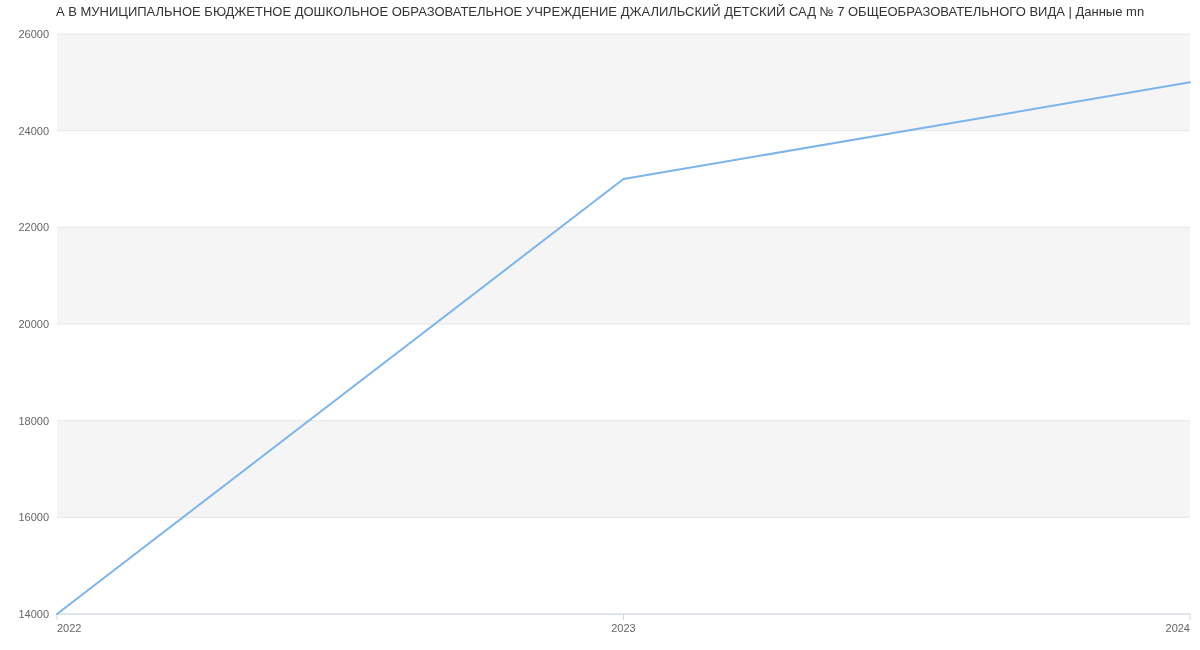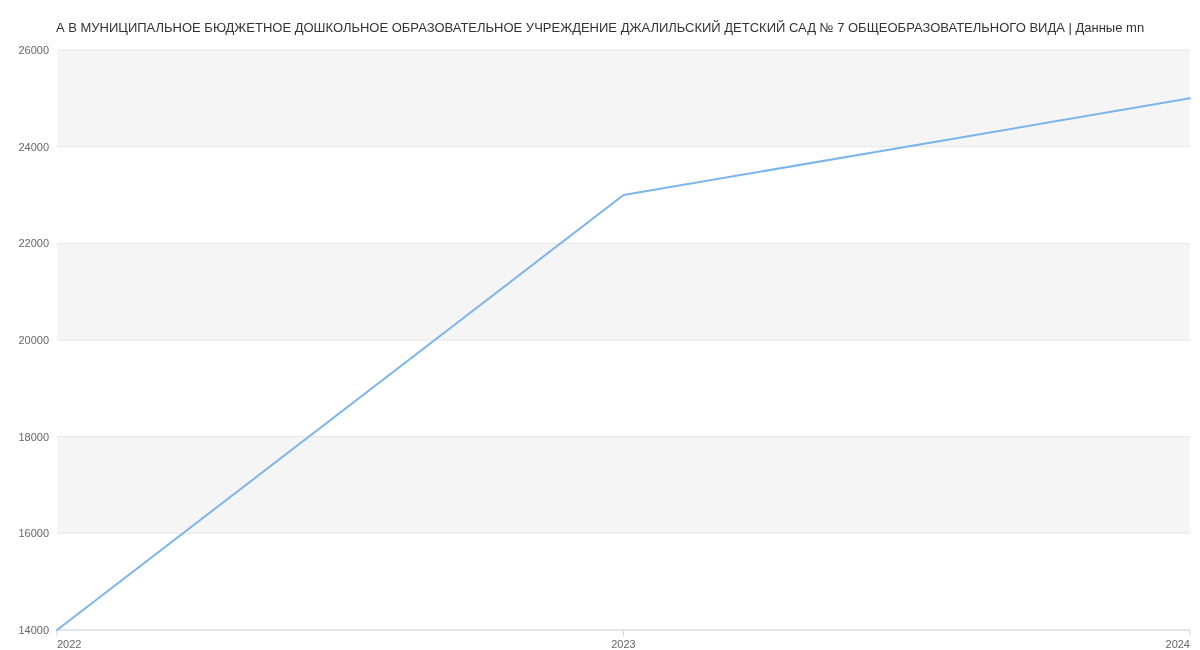--- a/index.html
+++ b/index.html
@@ -9,21 +9,21 @@
     height: 650px;
     background: #fff;
     font-family: Verdana, Geneva, sans-serif;
     overflow: hidden;
   }
   .title {
     font-size: 13px;
     color: #333;
     text-align: center;
     white-space: nowrap;
-    padding-top: 20px;
+    padding-top: 4px;
     height: 20px;
     overflow: hidden;
   }
   .chart-wrap {
     position: relative;
     width: 1200px;
     height: 626px;
   }
   svg { display: block; }
   .grid-band { fill: #f5f5f5; }

